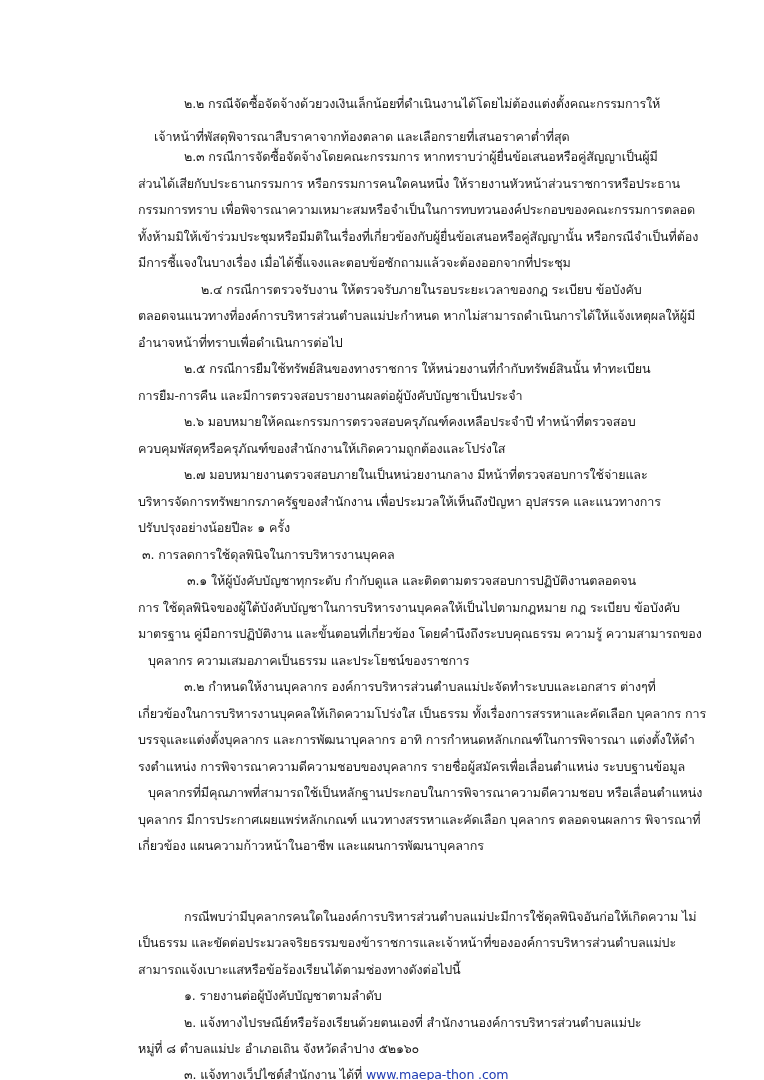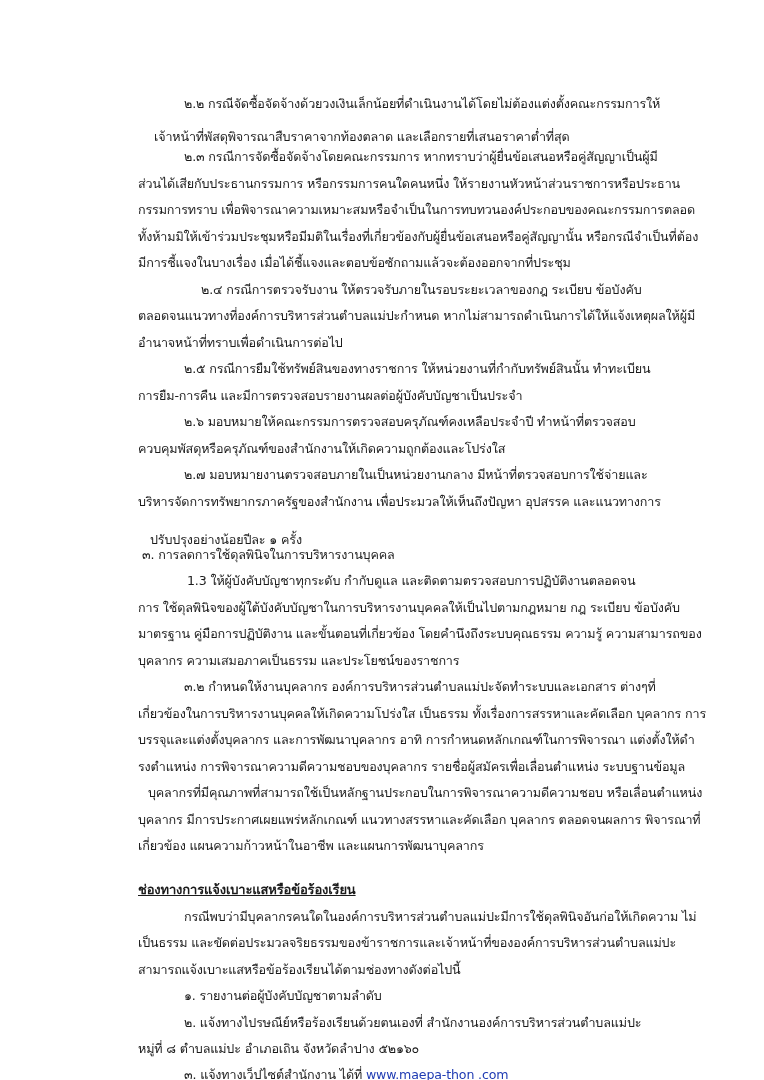--- a/index.html
+++ b/index.html
@@ -37,36 +37,35 @@
       <div class="ln" style="left: 138px; top: 253px;">มีการชี้แจงในบางเรื่อง เมื่อได้ชี้แจงและตอบข้อซักถามแล้วจะต้องออกจากที่ประชุม</div>
       <div class="ln" style="left: 184px; top: 280px; margin-left: 17px;">๒.๔ กรณีการตรวจรับงาน ให้ตรวจรับภายในรอบระยะเวลาของกฎ ระเบียบ ข้อบังคับ</div>
       <div class="ln" style="left: 138px; top: 306px;">ตลอดจนแนวทางที่องค์การบริหารส่วนตำบลแม่ปะกำหนด หากไม่สามารถดำเนินการได้ให้แจ้งเหตุผลให้ผู้มี</div>
       <div class="ln" style="left: 138px; top: 333px;">อำนาจหน้าที่ทราบเพื่อดำเนินการต่อไป</div>
       <div class="ln" style="left: 184px; top: 359px;">๒.๕ กรณีการยืมใช้ทรัพย์สินของทางราชการ ให้หน่วยงานที่กำกับทรัพย์สินนั้น ทำทะเบียน</div>
       <div class="ln" style="left: 138px; top: 386px;">การยืม-การคืน และมีการตรวจสอบรายงานผลต่อผู้บังคับบัญชาเป็นประจำ</div>
       <div class="ln" style="left: 184px; top: 412px;">๒.๖ มอบหมายให้คณะกรรมการตรวจสอบครุภัณฑ์คงเหลือประจำปี ทำหน้าที่ตรวจสอบ</div>
       <div class="ln" style="left: 138px; top: 439px;">ควบคุมพัสดุหรือครุภัณฑ์ของสำนักงานให้เกิดความถูกต้องและโปร่งใส</div>
       <div class="ln" style="left: 184px; top: 465px;">๒.๗ มอบหมายงานตรวจสอบภายในเป็นหน่วยงานกลาง มีหน้าที่ตรวจสอบการใช้จ่ายและ</div>
       <div class="ln" style="left: 138px; top: 492px;">บริหารจัดการทรัพยากรภาครัฐของสำนักงาน เพื่อประมวลให้เห็นถึงปัญหา อุปสรรค และแนวทางการ</div>
-      <div class="ln" style="left: 138px; top: 530px; margin-left: 12px;">ปรับปรุงอย่างน้อยปีละ ๑ ครั้ง</div>
+      <div class="ln" style="left: 138px; top: 518px;">ปรับปรุงอย่างน้อยปีละ ๑ ครั้ง</div>
       <div class="ln" style="left: 142px; top: 545px;">๓. การลดการใช้ดุลพินิจในการบริหารงานบุคคล</div>
-      <div class="ln" style="left: 187px; top: 571px;">1.3 ให้ผู้บังคับบัญชาทุกระดับ กำกับดูแล และติดตามตรวจสอบการปฏิบัติงานตลอดจน</div>
+      <div class="ln" style="left: 187px; top: 571px;">๓.๑ ให้ผู้บังคับบัญชาทุกระดับ กำกับดูแล และติดตามตรวจสอบการปฏิบัติงานตลอดจน</div>
       <div class="ln" style="left: 138px; top: 598px;">การ ใช้ดุลพินิจของผู้ใต้บังคับบัญชาในการบริหารงานบุคคลให้เป็นไปตามกฎหมาย กฎ ระเบียบ ข้อบังคับ</div>
       <div class="ln" style="left: 138px; top: 624px;">มาตรฐาน คู่มือการปฏิบัติงาน และขั้นตอนที่เกี่ยวข้อง โดยคำนึงถึงระบบคุณธรรม ความรู้ ความสามารถของ</div>
-      <div class="ln" style="left: 138px; top: 651px;">บุคลากร ความเสมอภาคเป็นธรรม และประโยชน์ของราชการ</div>
+      <div class="ln" style="left: 148px; top: 651px;">บุคลากร ความเสมอภาคเป็นธรรม และประโยชน์ของราชการ</div>
       <div class="ln" style="left: 184px; top: 677px;">๓.๒ กำหนดให้งานบุคลากร องค์การบริหารส่วนตำบลแม่ปะจัดทำระบบและเอกสาร ต่างๆที่</div>
       <div class="ln" style="left: 138px; top: 704px;">เกี่ยวข้องในการบริหารงานบุคคลให้เกิดความโปร่งใส เป็นธรรม ทั้งเรื่องการสรรหาและคัดเลือก บุคลากร การ</div>
       <div class="ln" style="left: 138px; top: 730px;">บรรจุและแต่งตั้งบุคลากร และการพัฒนาบุคลากร อาทิ การกำหนดหลักเกณฑ์ในการพิจารณา แต่งตั้งให้ดำ</div>
       <div class="ln" style="left: 138px; top: 757px;">รงตำแหน่ง การพิจารณาความดีความชอบของบุคลากร รายชื่อผู้สมัครเพื่อเลื่อนตำแหน่ง ระบบฐานข้อมูล</div>
       <div class="ln" style="left: 148px; top: 783px;">บุคลากรที่มีคุณภาพที่สามารถใช้เป็นหลักฐานประกอบในการพิจารณาความดีความชอบ หรือเลื่อนตำแหน่ง</div>
       <div class="ln" style="left: 138px; top: 810px;">บุคลากร มีการประกาศเผยแพร่หลักเกณฑ์ แนวทางสรรหาและคัดเลือก บุคลากร ตลอดจนผลการ พิจารณาที่</div>
       <div class="ln" style="left: 138px; top: 836px;">เกี่ยวข้อง แผนความก้าวหน้าในอาชีพ และแผนการพัฒนาบุคลากร</div>
     </div>
 
-  <div class="ln heading" style="left:138px; top:880px;">ช่องทางการแจ้งเบาะแสหรือข้อร้องเรียน</div>
 
   <div id="section-lines">
       <div class="ln" style="left: 184px; top: 907px;">กรณีพบว่ามีบุคลากรคนใดในองค์การบริหารส่วนตำบลแม่ปะมีการใช้ดุลพินิจอันก่อให้เกิดความ ไม่</div>
       <div class="ln" style="left: 138px; top: 933px;">เป็นธรรม และขัดต่อประมวลจริยธรรมของข้าราชการและเจ้าหน้าที่ขององค์การบริหารส่วนตำบลแม่ปะ</div>
       <div class="ln" style="left: 138px; top: 960px;">สามารถแจ้งเบาะแสหรือข้อร้องเรียนได้ตามช่องทางดังต่อไปนี้</div>
       <div class="ln" style="left: 184px; top: 986px;">๑. รายงานต่อผู้บังคับบัญชาตามลำดับ</div>
       <div class="ln" style="left: 184px; top: 1013px;">๒. แจ้งทางไปรษณีย์หรือร้องเรียนด้วยตนเองที่ สำนักงานองค์การบริหารส่วนตำบลแม่ปะ</div>
       <div class="ln" style="left: 138px; top: 1039px;">หมู่ที่ ๘ ตำบลแม่ปะ อำเภอเถิน   จังหวัดลำปาง  ๕๒๑๖๐</div>
     </div>
 

